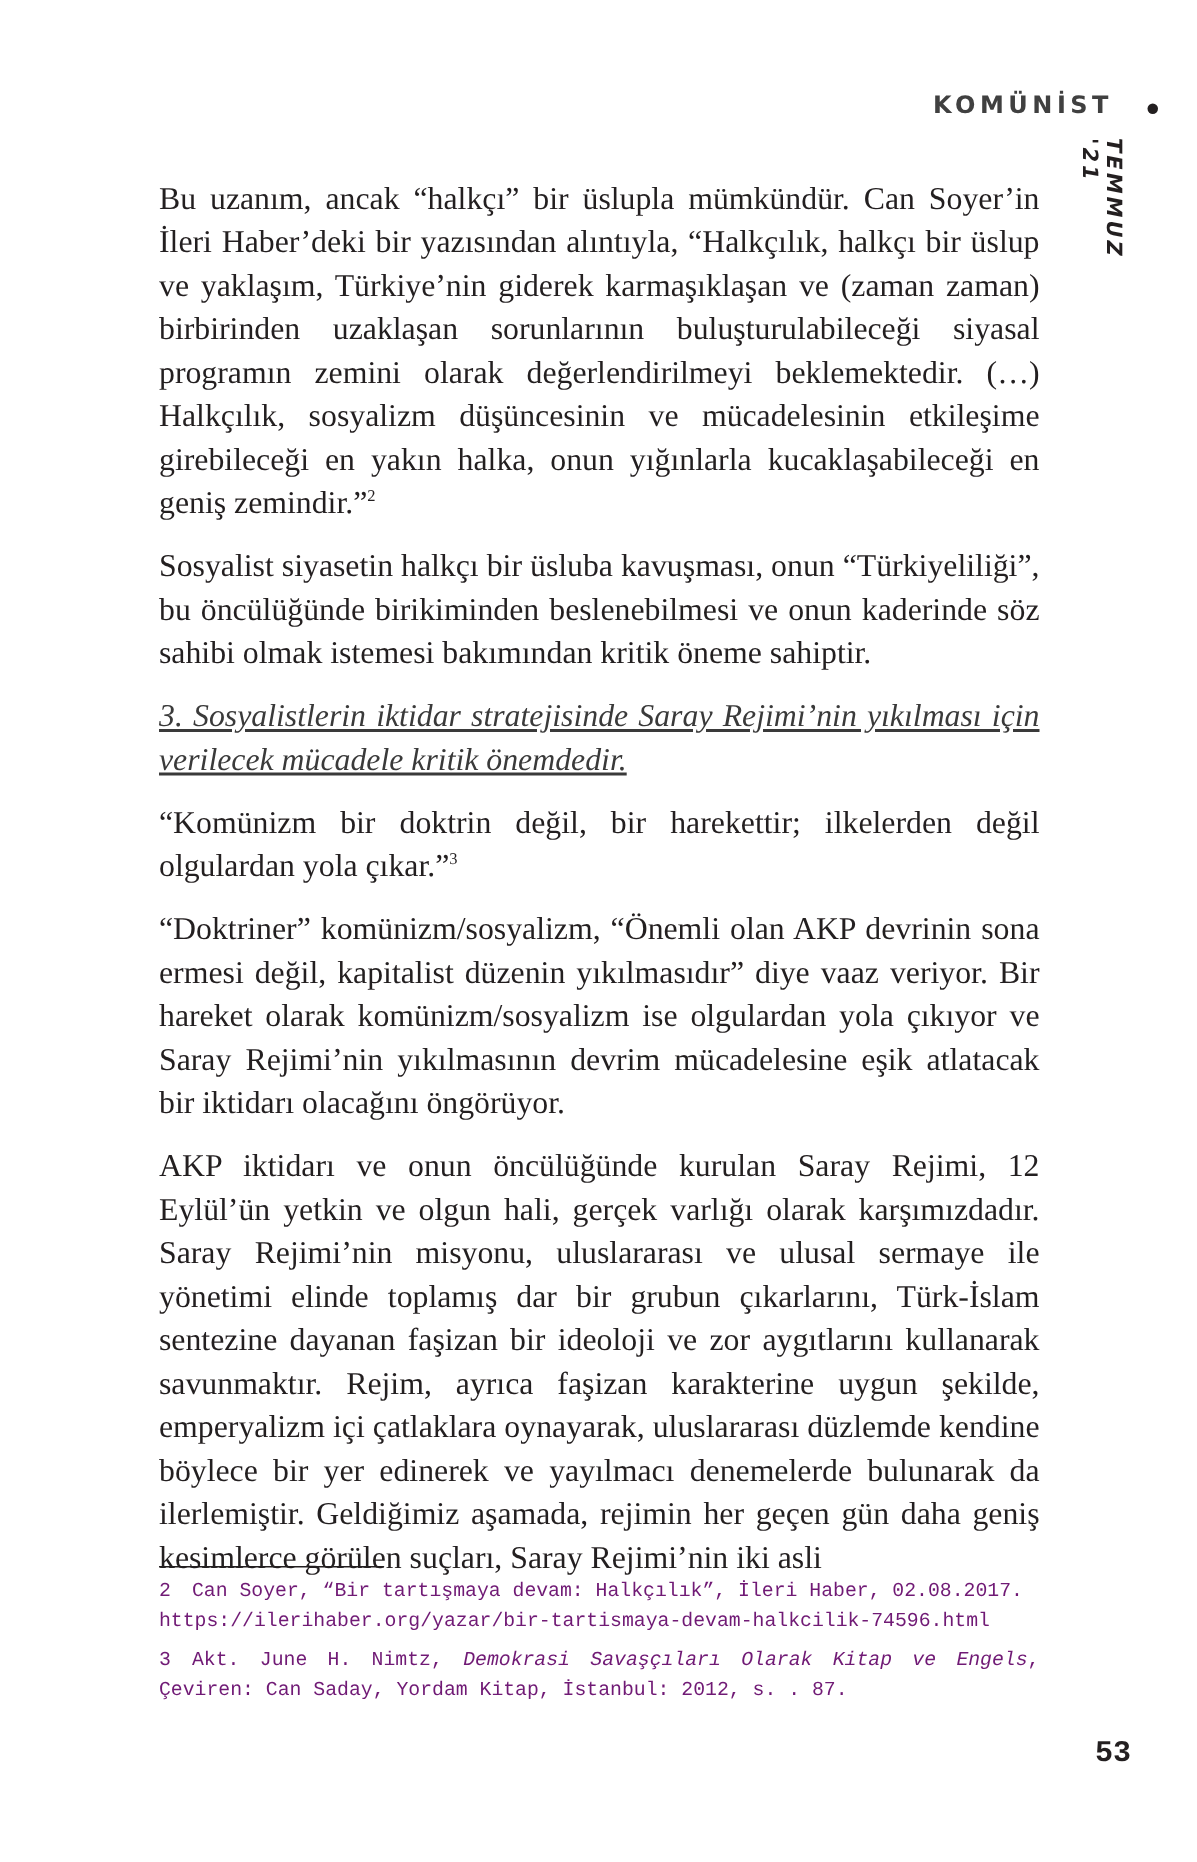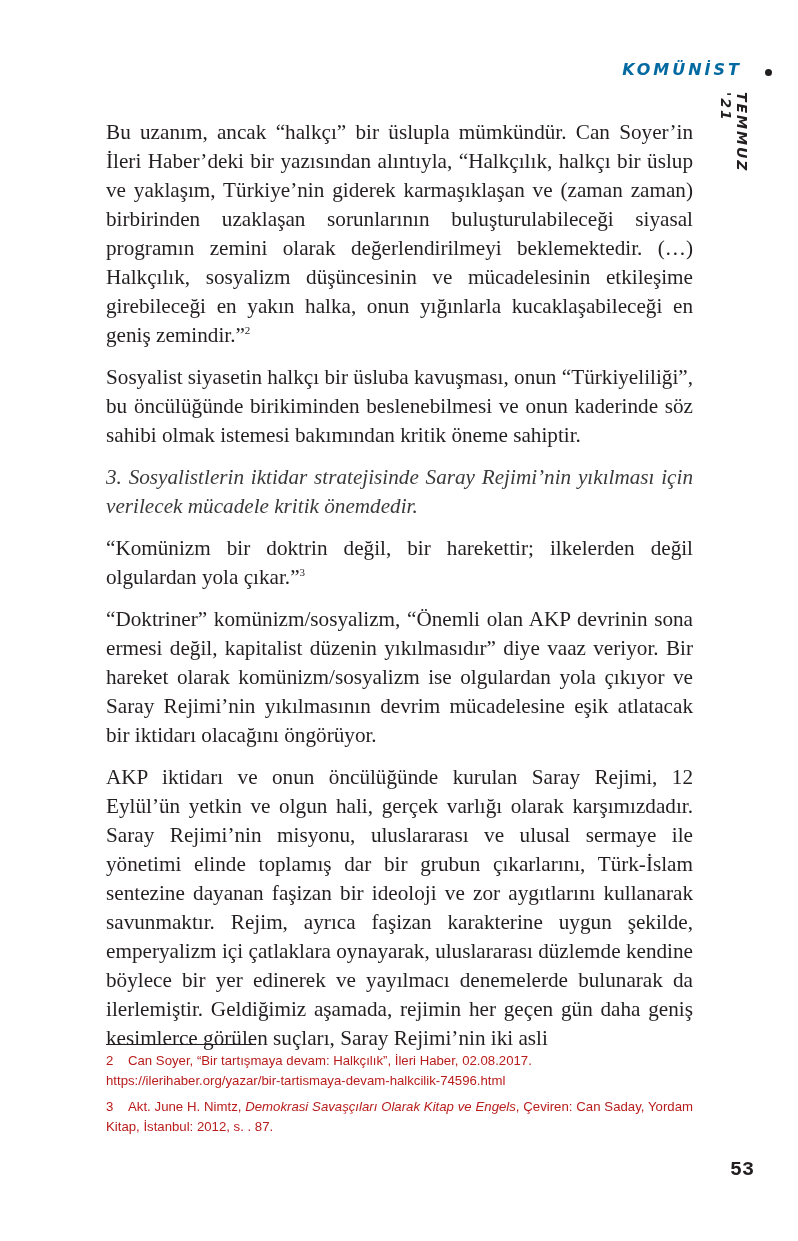--- a/index.html
+++ b/index.html
@@ -13,24 +13,23 @@
       position: relative;
       overflow: hidden;
       color: #231f20;
     }
     .header-brand {
       position: absolute;
       top: 60px;
       right: 56px;
       font-family: "DejaVu Sans", sans-serif;
       font-weight: bold;
-      font-style: italic;
       font-size: 16px;
       letter-spacing: 3px;
-      color: #0369a1;
+      color: #404040;
       display: flex;
       align-items: center;
       gap: 8px;
     }
     .header-dot {
       position: absolute;
       top: 69px;
       right: 26px;
       width: 7px;
       height: 7px;
@@ -62,35 +61,36 @@
       text-align: justify;
       color: #231f20;
     }
     .main p {
       margin: 0 0 13px 0;
       hyphens: manual;
     }
     .main p.italic {
       font-style: italic;
       color: #3a3a3a;
+      text-decoration: underline;
     }
     sup {
       font-size: 11px;
       line-height: 0;
       vertical-align: super;
     }
     .footnotes {
       position: absolute;
       top: 1044px;
       left: 106px;
       width: 587px;
-      font-family: Liberation Sans, sans-serif;
+      font-family: Liberation Mono, monospace;
       font-size: 13.2px;
       line-height: 20px;
-      color: #b91c1c;
+      color: #701a75;
       text-align: justify;
     }
     .footnote-rule {
       width: 150px;
       border-top: 1px solid #231f20;
       margin-bottom: 6px;
     }
     .footnote {
       margin: 0 0 6px 0;
     }

